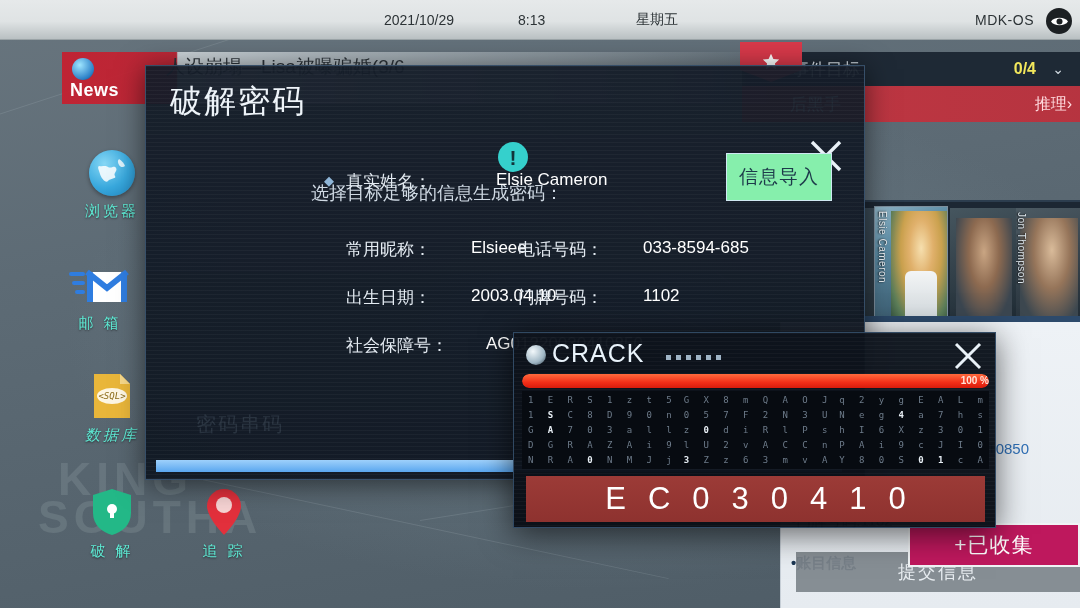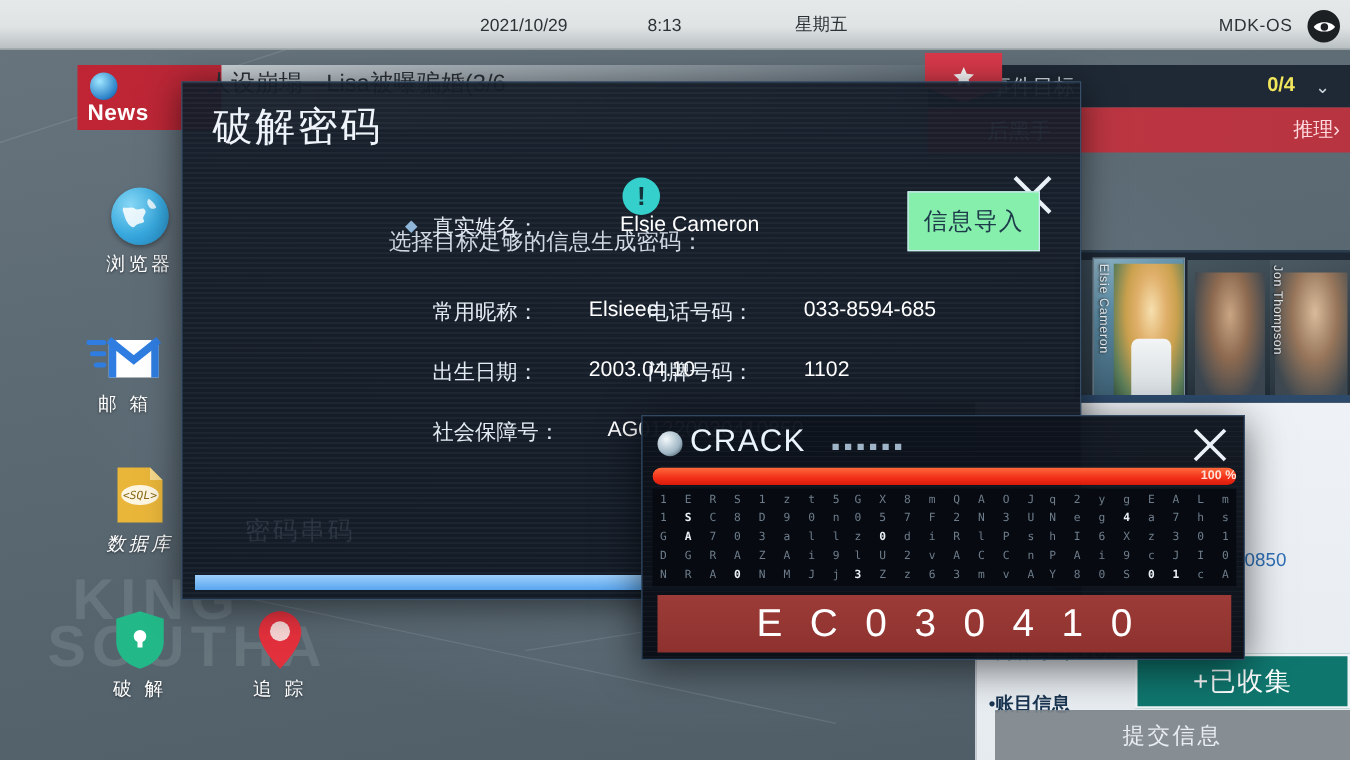--- a/index.html
+++ b/index.html
@@ -40,21 +40,21 @@
   #topbar .tb-os{ position:absolute; right:46px; font-size:14px; letter-spacing:.5px;}
   #topbar .tb-logo{
     position:absolute; right:8px; top:8px; width:26px; height:26px;
     border-radius:50%; background:#1c2023;
     display:flex; align-items:center; justify-content:center;
   }
 
   
   #dock{ position:absolute; left:0; top:40px; width:160px; height:568px; z-index:20; }
   .dock-item{ position:absolute; width:120px; text-align:center; cursor:pointer; }
-  .dock-label{ color:#ffffff; font-size:15px; margin-top:6px; letter-spacing:3px;
+  .dock-label{ color:#5eead4; font-size:15px; margin-top:6px; letter-spacing:3px;
                text-shadow:0 1px 2px rgba(0,0,0,.55); }
   .ic{ width:46px; height:46px; margin:0 auto; position:relative; }
   .ic-globe{ border-radius:50%; background:radial-gradient(circle at 34% 30%,#86d7f5 0%,#38a8dd 55%,#1f82bb 100%);
              box-shadow:0 2px 4px rgba(0,0,0,.35);}
 
   
   #news{
     position:absolute; left:62px; top:52px; width:715px; height:52px;
     background:linear-gradient(90deg,rgba(196,32,48,.95) 0%,rgba(196,32,48,.9) 16%,rgba(225,232,236,.82) 16.2%,rgba(225,232,236,.55) 40%,rgba(225,232,236,.25) 75%,rgba(225,232,236,0) 100%);
     z-index:12;
@@ -94,25 +94,25 @@
 
   
   #infopanel{
     position:absolute; left:780px; top:322px; width:300px; height:286px;
     background:linear-gradient(180deg,#eef2f6 0%,#e6ebf0 100%); z-index:9;
     border-left:1px solid #c6ced6;}
   #infopanel .ip-line{ position:absolute; color:#2f6fb5; font-size:15px; white-space:nowrap;}
   #infopanel .ip-row{ position:absolute; color:#23486e; font-size:15px; white-space:nowrap;}
   #collect-btn{
     position:absolute; left:908px; top:523px; width:172px; height:44px; z-index:30;
-    background:#0f766e; border:2px solid #f0f3f5;
+    background:#be185d; border:2px solid #f0f3f5;
     display:flex;align-items:center;justify-content:center;
     color:#fff; font-size:21px; letter-spacing:1px;}
   #submit-bar{
-    position:absolute; left:796px; top:568px; width:284px; height:40px; z-index:28;
+    position:absolute; left:796px; top:552px; width:284px; height:40px; z-index:28;
     background:rgba(126,134,140,.92); display:flex;align-items:center;justify-content:center;
     color:#e8edf1; font-size:18px; letter-spacing:2px;}
 
   
   #dlg{
     position:absolute; left:145px; top:65px; width:720px; height:415px; z-index:40;
     background:linear-gradient(180deg,rgba(20,28,40,.95),rgba(16,24,35,.96));
     border:1px solid rgba(90,130,170,.5);
     box-shadow:0 4px 26px rgba(0,0,0,.55);
     overflow:hidden;

